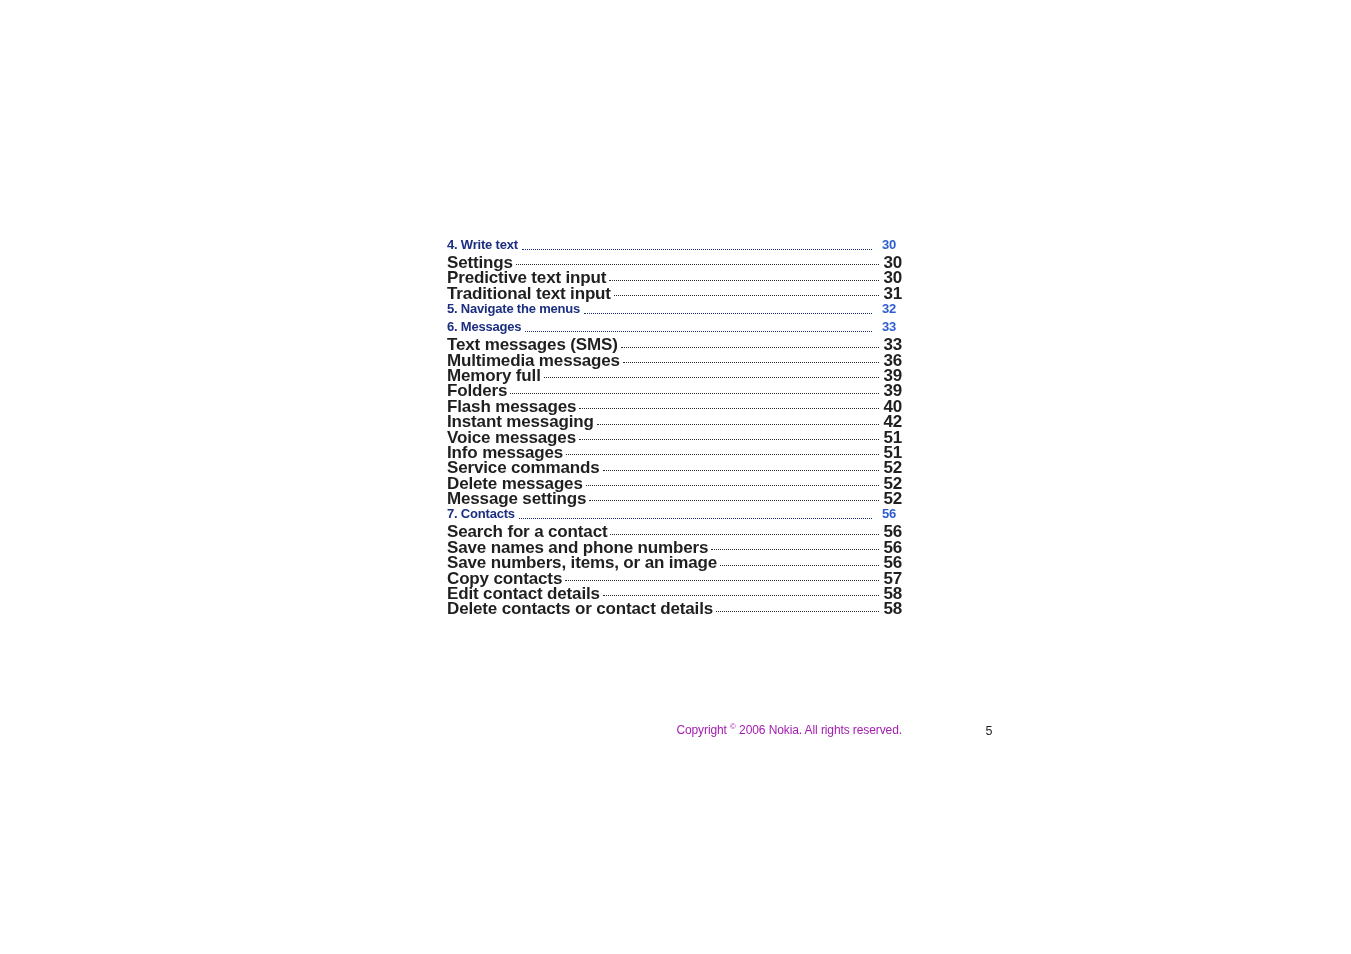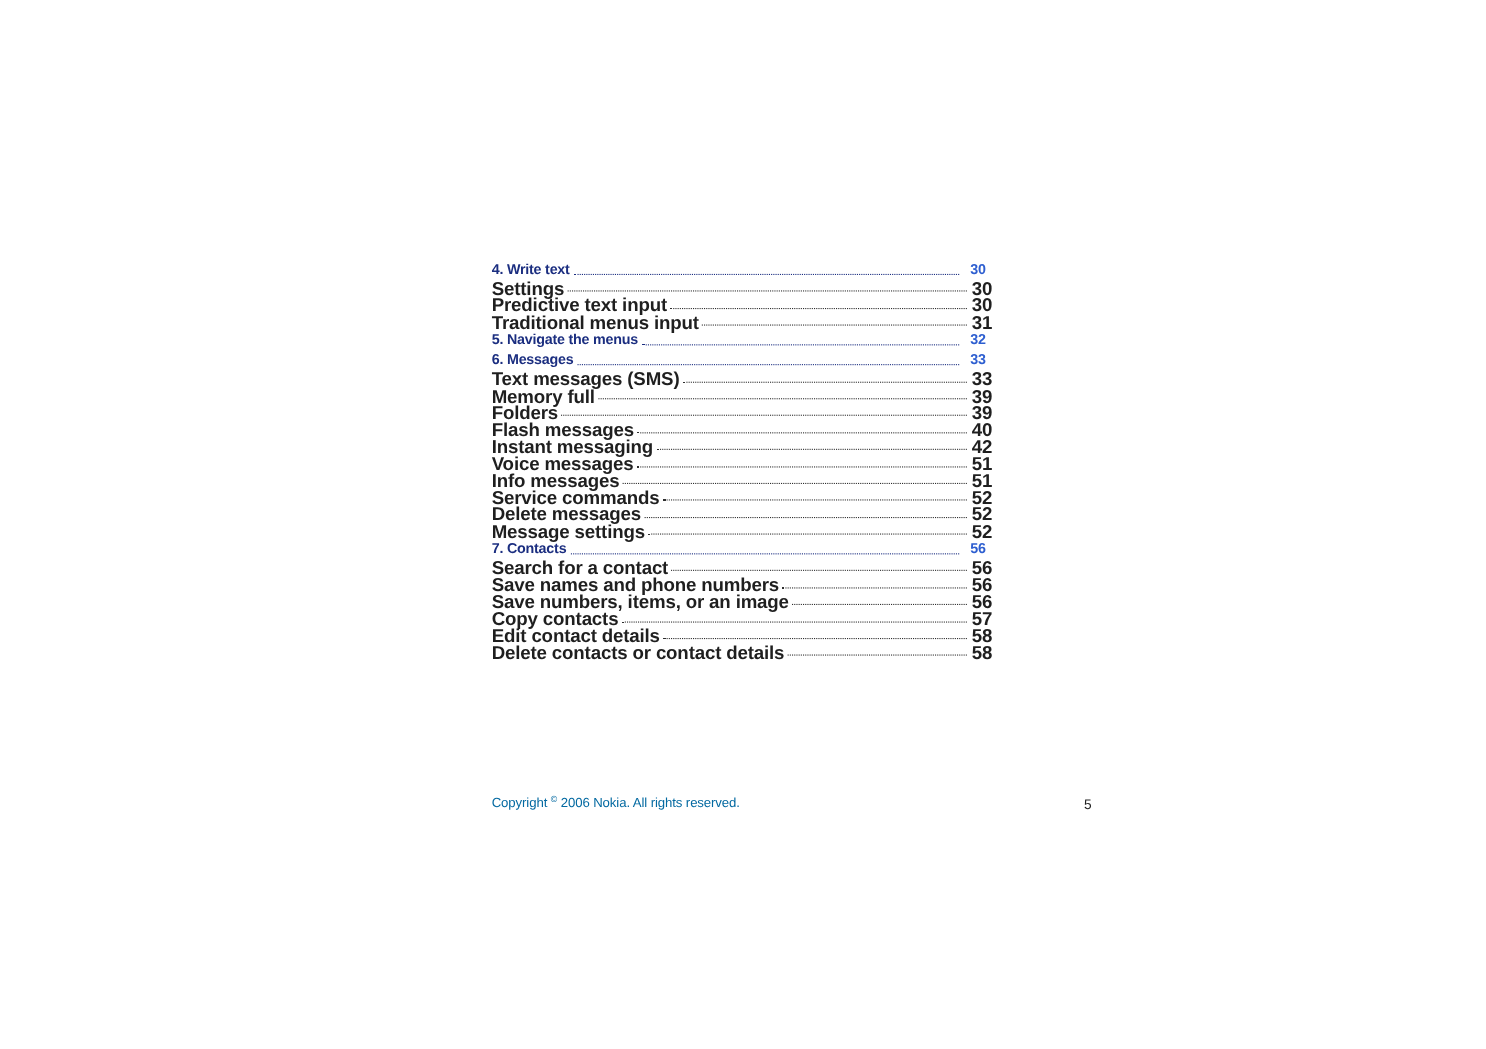--- a/index.html
+++ b/index.html
@@ -51,23 +51,23 @@
   }
   .row.entry .dots {
     border-bottom: 1.2px dotted #2e2e2e;
     margin: 0 4px 3px 3px;
   }
   .row.entry .pg { min-width: 15px; }
 
   .footer {
     position: absolute;
     left: 447px; top: 723px; width: 455px;
-    text-align: left;
+    text-align: right;
     font-size: 12px;
-    color: #0369a1;
+    color: #a21caf;
     letter-spacing: -0.1px;
   }
   .footer sup.copy-sym {
     font-size: 8px;
     vertical-align: super;
     line-height: 0;
   }
   .page-number {
     position: absolute;
     left: 980px; top: 724px;
@@ -92,38 +92,43 @@
         <span class="lbl">Settings</span>
         <span class="dots"></span>
         <span class="pg">30</span>
       </div>
       <div class="row entry">
         <span class="lbl">Predictive text input</span>
         <span class="dots"></span>
         <span class="pg">30</span>
       </div>
       <div class="row entry">
-        <span class="lbl">Traditional menus input</span>
+        <span class="lbl">Traditional text input</span>
         <span class="dots"></span>
         <span class="pg">31</span>
       </div>
       <div class="row heading">
         <span class="lbl">5. Navigate the menus</span>
         <span class="dots"></span>
         <span class="pg">32</span>
       </div>
       <div class="row heading">
         <span class="lbl">6. Messages</span>
         <span class="dots"></span>
         <span class="pg">33</span>
       </div>
       <div class="row entry">
         <span class="lbl">Text messages (SMS)</span>
         <span class="dots"></span>
         <span class="pg">33</span>
+      </div>
+      <div class="row entry">
+        <span class="lbl">Multimedia messages</span>
+        <span class="dots"></span>
+        <span class="pg">36</span>
       </div>
       <div class="row entry">
         <span class="lbl">Memory full</span>
         <span class="dots"></span>
         <span class="pg">39</span>
       </div>
       <div class="row entry">
         <span class="lbl">Folders</span>
         <span class="dots"></span>
         <span class="pg">39</span>

